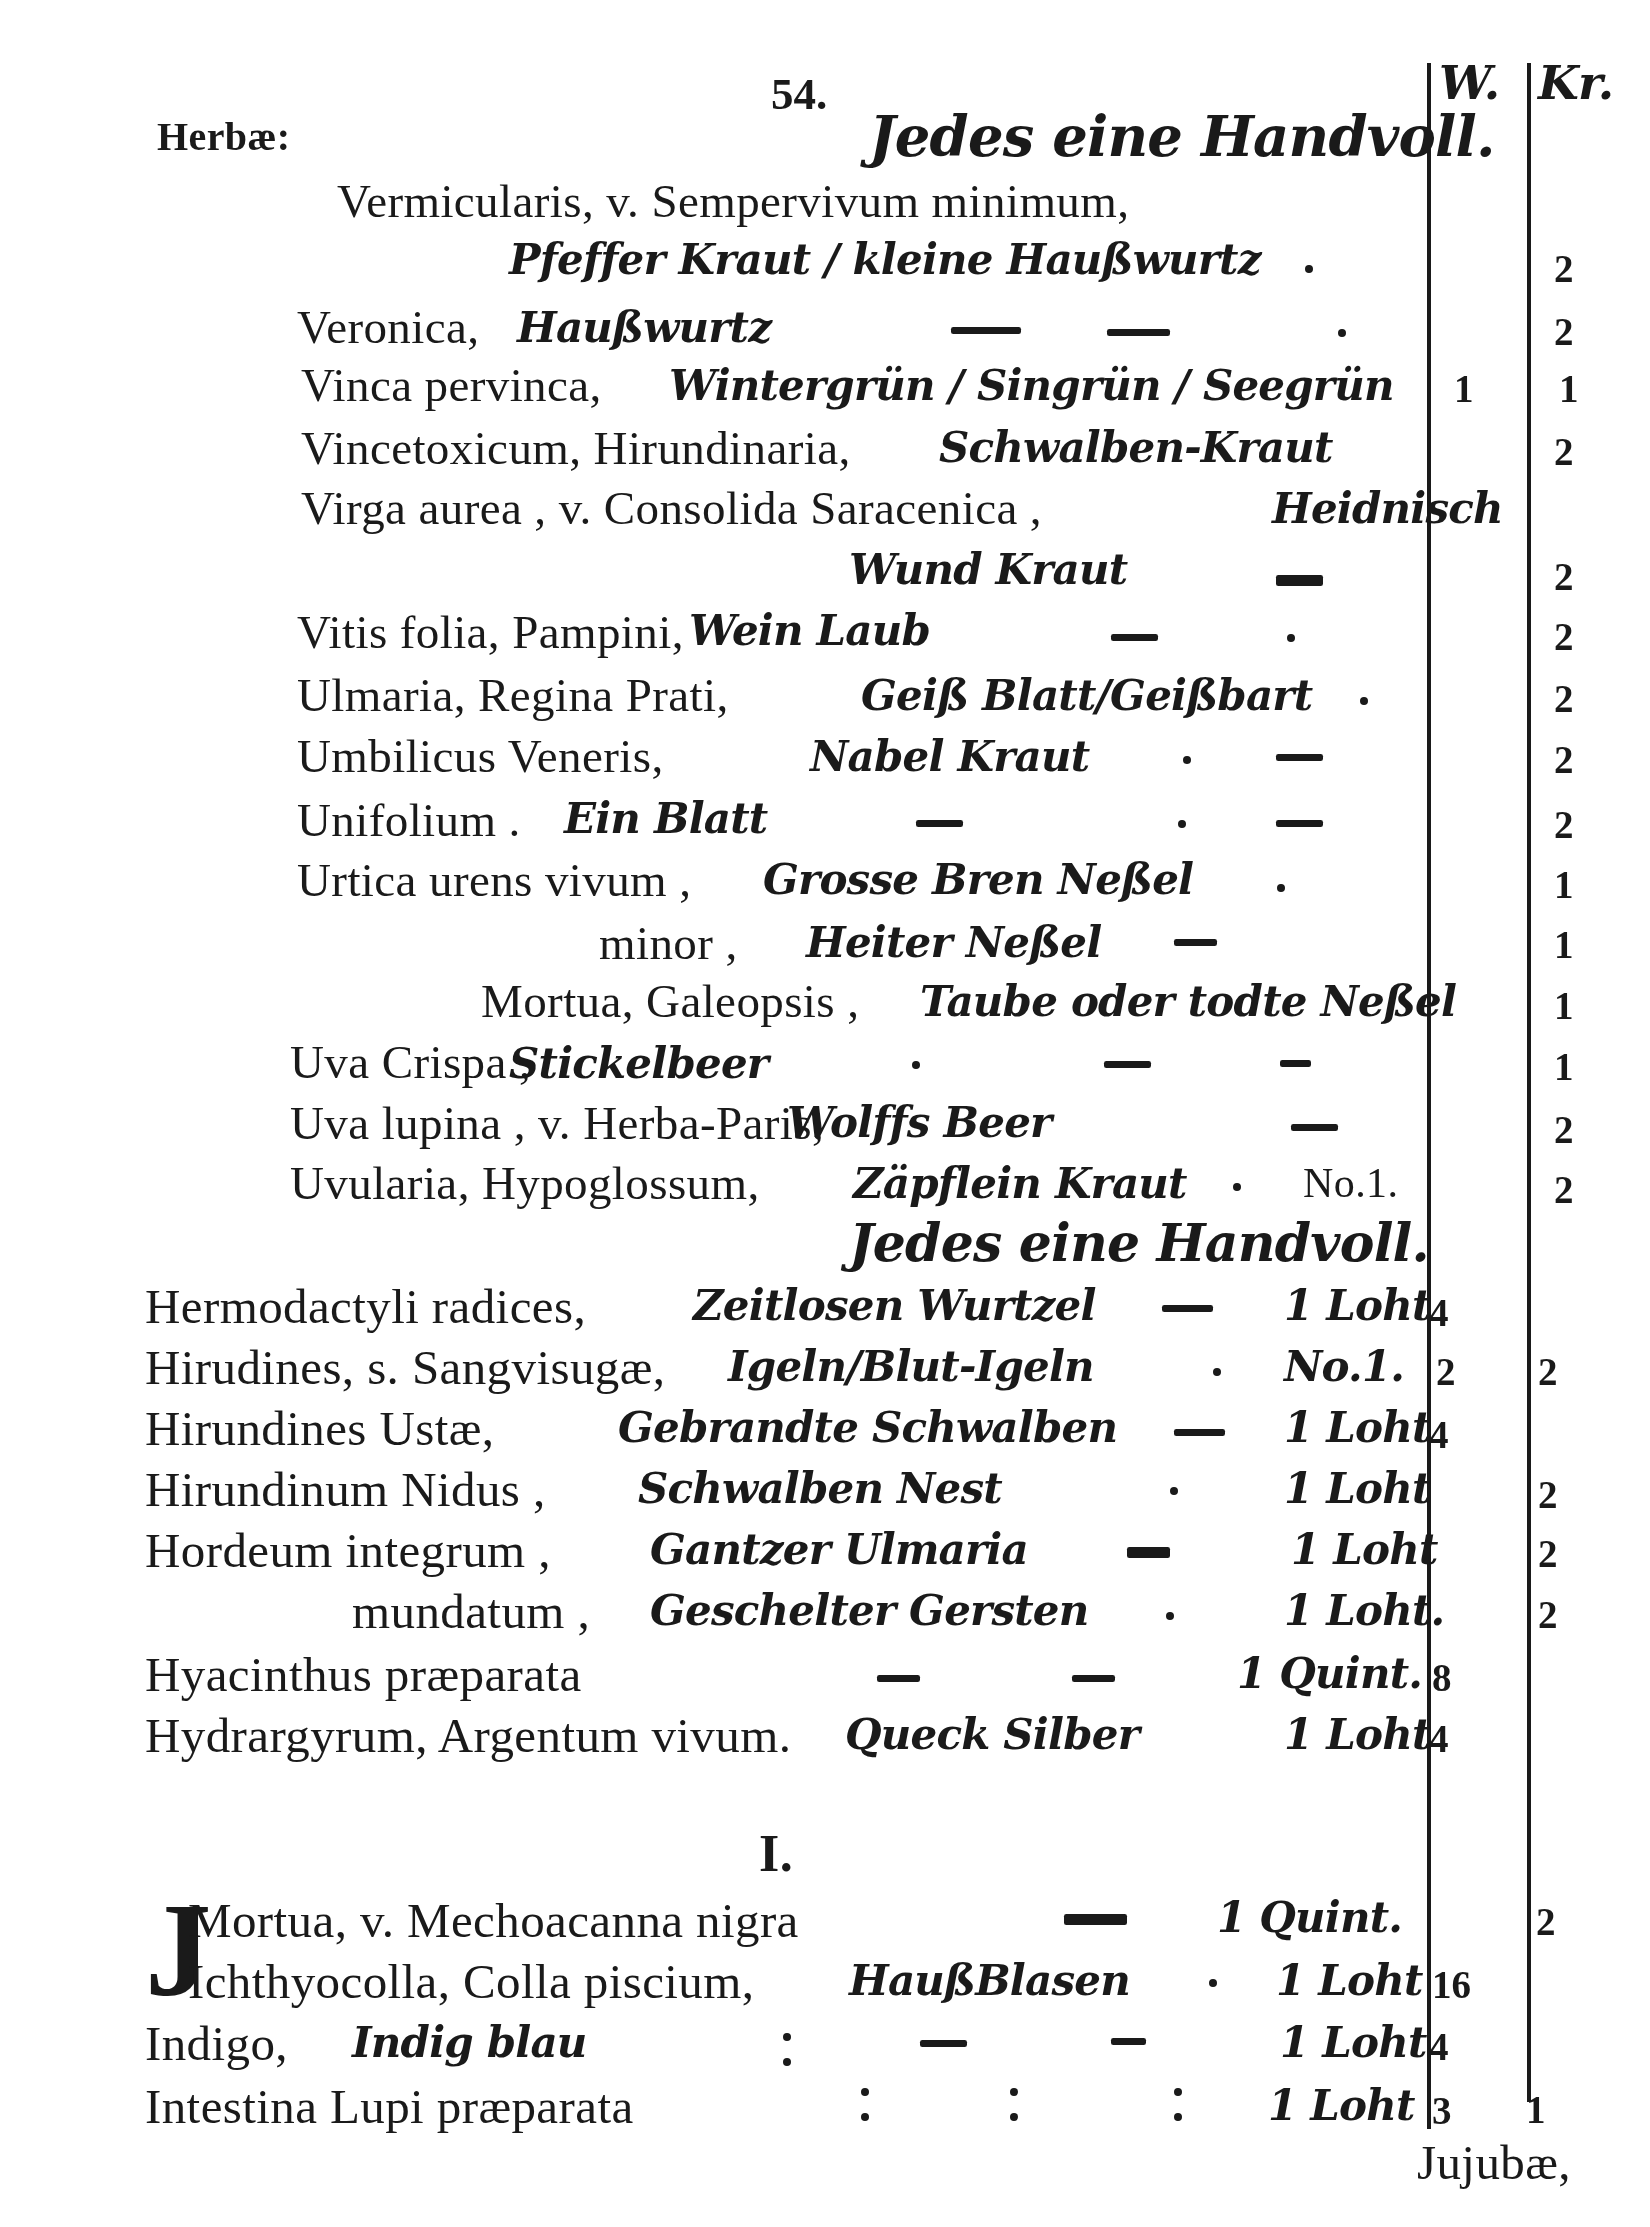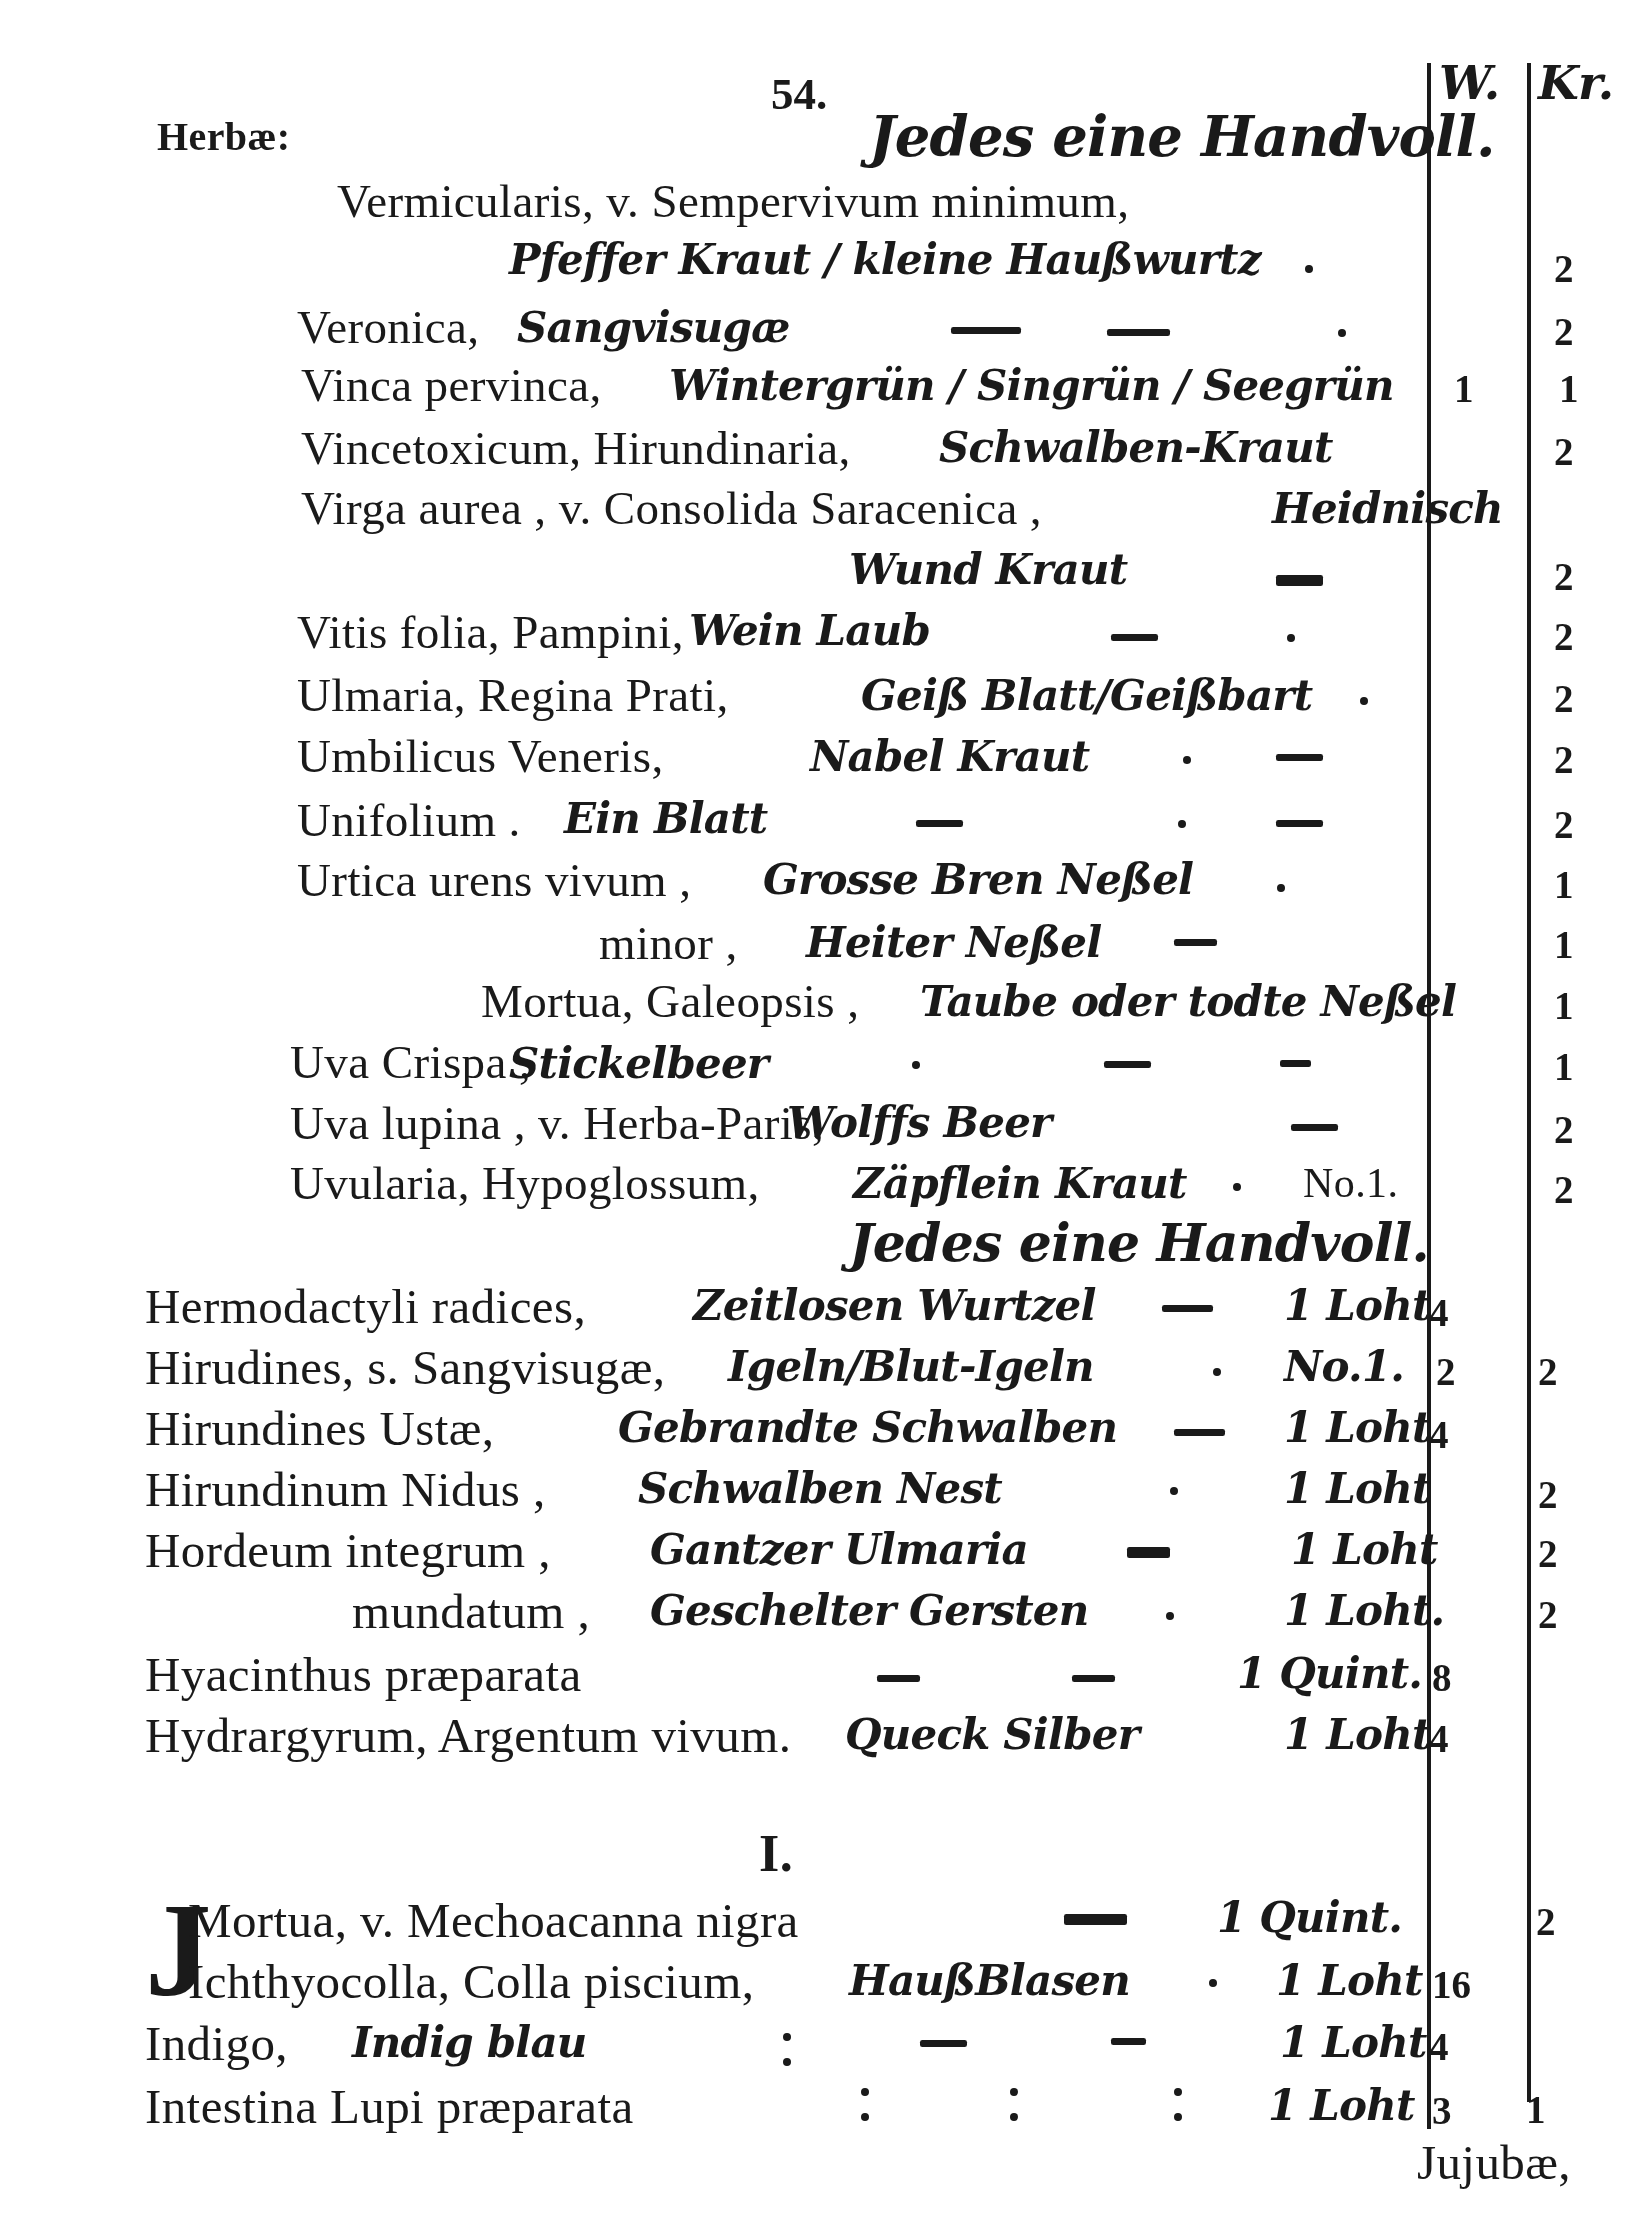--- a/index.html
+++ b/index.html
@@ -31,21 +31,21 @@
 <div class="rule" style="left:1527px; top:63px; height:2039px;"></div>
 
 <div>
   <div class="t latin" style="left:337px; top:178px;">Vermicularis, v. Sempervivum minimum,</div>
 
   <div class="t fraktur" style="left:509px; top:239px;">Pfeffer Kraut / kleine Haußwurtz</div>
   <div class="dot" style="left:1305px; top:265px;"></div>
   <div class="t num" style="left:1554px; top:249px;">2</div>
 
   <div class="t latin" style="left:297px; top:304px;">Veronica,</div>
-  <div class="t fraktur" style="left:517px; top:307px;">Sangvisugæ</div>
+  <div class="t fraktur" style="left:517px; top:307px;">Haußwurtz</div>
   <div class="dash" style="left:951px; top:327px; width:70px;"></div>
   <div class="dash" style="left:1107px; top:329px; width:63px;"></div>
   <div class="dot" style="left:1338px; top:329px;"></div>
   <div class="t num" style="left:1554px; top:312px;">2</div>
 
   <div class="t latin" style="left:301px; top:362px;">Vinca pervinca,</div>
   <div class="t fraktur" style="left:669px; top:365px;">Wintergrün / Singrün / Seegrün</div>
   <div class="t num" style="left:1454px; top:369px;">1</div>
   <div class="t num" style="left:1559px; top:369px;">1</div>
 

